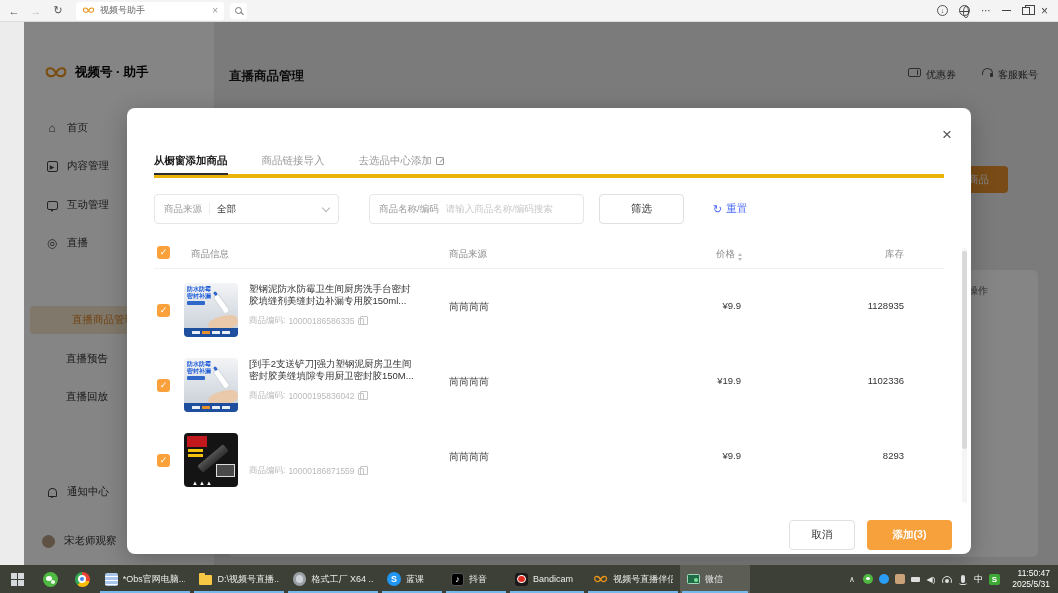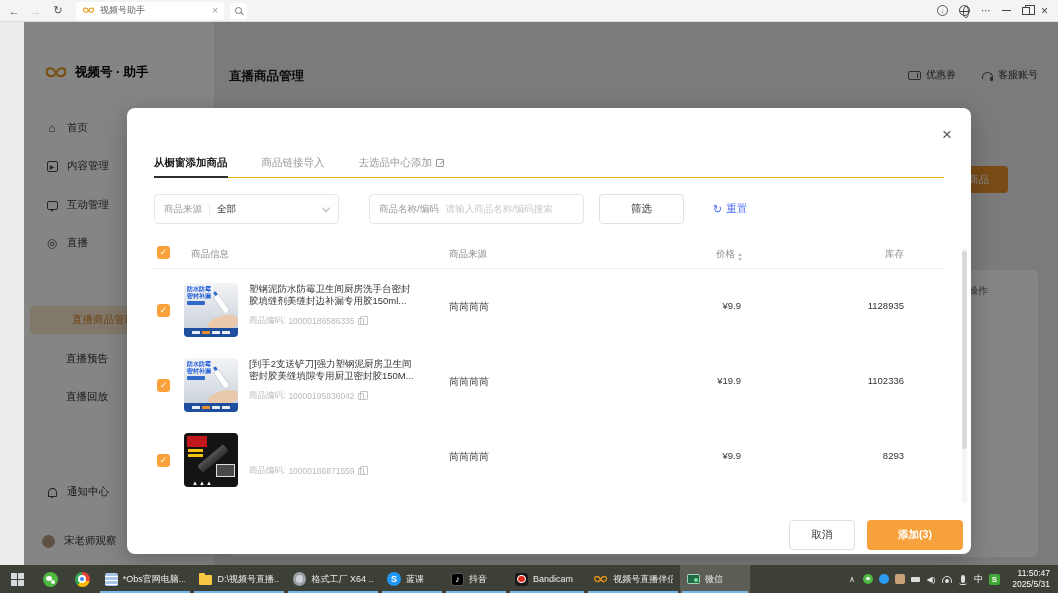--- a/index.html
+++ b/index.html
@@ -47,32 +47,32 @@
   .live-g{font-size:12px;color:#444;}
   .inc-g{width:12px;height:12px;border:1.2px solid #444;border-radius:50%;display:flex;align-items:center;justify-content:center;font-size:7px;color:#444;}
   .bell-g{position:relative;width:9px;height:9px;border:1.2px solid #444;border-bottom:1.4px solid #444;border-radius:5px 5px 1px 1px;}
   .bell-g::after{content:"";position:absolute;left:2.6px;bottom:-2.6px;width:2px;height:2px;border-radius:50%;background:#444;}
   .avatar{width:13px;height:13px;border-radius:50%;background:#b89c84;position:absolute;left:18px;}
   .uname{position:absolute;left:40px;font-size:10.5px;color:#333;white-space:nowrap;}
   
   .main{position:absolute;top:0;left:190px;right:0;bottom:0;background:#ececec;z-index:1;}
   .page-title{position:absolute;top:46px;left:15px;font-size:12.5px;font-weight:bold;color:#1a1a1a;}
   .hactions{position:absolute;top:46px;right:20px;display:flex;gap:26px;align-items:center;}
-  .hact{display:flex;align-items:center;gap:5px;font-size:10px;color:#333;}
+  .hact{display:flex;gap:5px;font-size:10px;color:#333;}
   .coupon-g{position:relative;width:13px;height:9px;border:1.1px solid #555;border-radius:2px;}
   .coupon-g::after{content:"";position:absolute;left:8px;top:1px;bottom:1px;border-left:1px dashed #555;}
   .headset-g{position:relative;width:11px;height:7px;border:1.3px solid #555;border-bottom:0;border-radius:6px 6px 0 0;}
   .headset-g::after{content:"";position:absolute;right:-1px;top:4px;width:3px;height:4px;background:#555;border-radius:1px;}
   .add-btn{position:absolute;top:144px;right:50px;width:80px;height:27px;background:#e8912b;border-radius:4px;color:#fff;font-size:10.5px;display:flex;align-items:center;justify-content:center;}
   .bg-card{position:absolute;top:248px;left:15px;right:20px;bottom:8px;background:#fff;border-radius:6px;}
   .bg-op{position:absolute;top:14px;right:50px;font-size:10px;color:#666;}
   
   .modal{position:absolute;left:103px;top:86px;width:844px;height:446px;background:#fff;border-radius:8px;z-index:10;box-shadow:0 6px 24px rgba(0,0,0,.25);}
   .mclose{position:absolute;top:18px;right:19px;font-size:17px;color:#555;line-height:1;}
-  .mtabs{position:absolute;top:40px;left:27px;right:27px;height:30px;border-bottom:1px solid #eab308;display:flex;gap:34px;}
+  .mtabs{position:absolute;top:40px;left:27px;right:27px;height:30px;border-bottom:4px solid #eab308;display:flex;gap:34px;}
   .mtab{position:relative;display:flex;align-items:center;gap:4px;font-size:10.5px;color:#9a9a9a;height:100%;}
   .mtab.on{color:#1a1a1a;font-weight:bold;}
   .mtab.on::after{content:"";position:absolute;left:0;right:0;bottom:-1px;height:2px;background:#2e2e2e;}
   .ext-g{position:relative;width:8px;height:8px;border:1px solid #999;border-radius:1px;}
   .ext-g::after{content:"";position:absolute;width:5px;height:1px;background:#999;right:-1px;top:2px;transform:rotate(-45deg);}
   
   .fselect{position:absolute;top:86px;left:27px;width:185px;height:30px;border:1px solid #e6e6e6;border-radius:4px;display:flex;align-items:center;padding:0 9px;gap:7px;}
   .flabel{font-size:9.5px;color:#999;white-space:nowrap;}
   .fdiv{width:1px;height:12px;background:#ededed;}
   .fval{font-size:9.5px;color:#333;flex:1;}
@@ -117,21 +117,21 @@
   .thumb-scraper{background:#141414;}
   .thumb-scraper .sbox{position:absolute;top:3px;left:3px;width:20px;height:11px;background:#c0181c;}
   .thumb-scraper .sl{position:absolute;left:4px;width:15px;height:3px;background:#f4c20d;}
   .thumb-scraper .sl1{top:16px;}
   .thumb-scraper .sl2{top:21px;}
   .thumb-scraper .stool{position:absolute;top:21px;left:12px;width:34px;height:9px;background:linear-gradient(180deg,#555 0%,#2e2e2e 100%);transform:rotate(-40deg);border-radius:2px;}
   .thumb-scraper .sinset{position:absolute;right:3px;bottom:10px;width:19px;height:13px;border:1px solid #ddd;background:#4a4a4a;}
   .thumb-scraper .stris{position:absolute;bottom:1px;left:8px;color:#fff;font-size:6px;letter-spacing:1px;}
   
   .mcancel{position:absolute;top:412px;left:662px;width:66px;height:30px;border:1px solid #e0e0e0;border-radius:4px;background:#fff;display:flex;align-items:center;justify-content:center;font-size:10.5px;color:#333;}
-  .mconfirm{position:absolute;top:412px;left:740px;width:96px;height:30px;border-radius:4px;background:#f7a13c;display:flex;align-items:center;justify-content:center;font-size:10.5px;color:#fff;font-weight:bold;}
+  .mconfirm{position:absolute;top:412px;left:740px;width:85px;height:30px;border-radius:4px;background:#f7a13c;display:flex;align-items:center;justify-content:center;font-size:10.5px;color:#fff;font-weight:bold;}
   
   .taskbar{position:absolute;left:0;right:0;bottom:0;height:28px;background:#3d4036;display:flex;align-items:stretch;z-index:20;}
   .tstart{width:34px;display:flex;align-items:center;justify-content:center;}
   .wing{display:grid;grid-template-columns:6px 6px;grid-template-rows:6px 6px;gap:1px;}
   .wing b{background:#d7dadd;}
   .tico-btn{width:32px;display:flex;align-items:center;justify-content:center;}
   .tapp{position:relative;display:flex;align-items:center;gap:5px;padding:0 7px;max-width:94px;min-width:78px;}
   .tapp::after{content:"";position:absolute;left:2px;right:2px;bottom:0;height:2px;background:#76b9ed;}
   .tapp.on{background:rgba(255,255,255,0.16);}
   .tapp .tlb{font-size:9px;color:#ececec;white-space:nowrap;overflow:hidden;}

